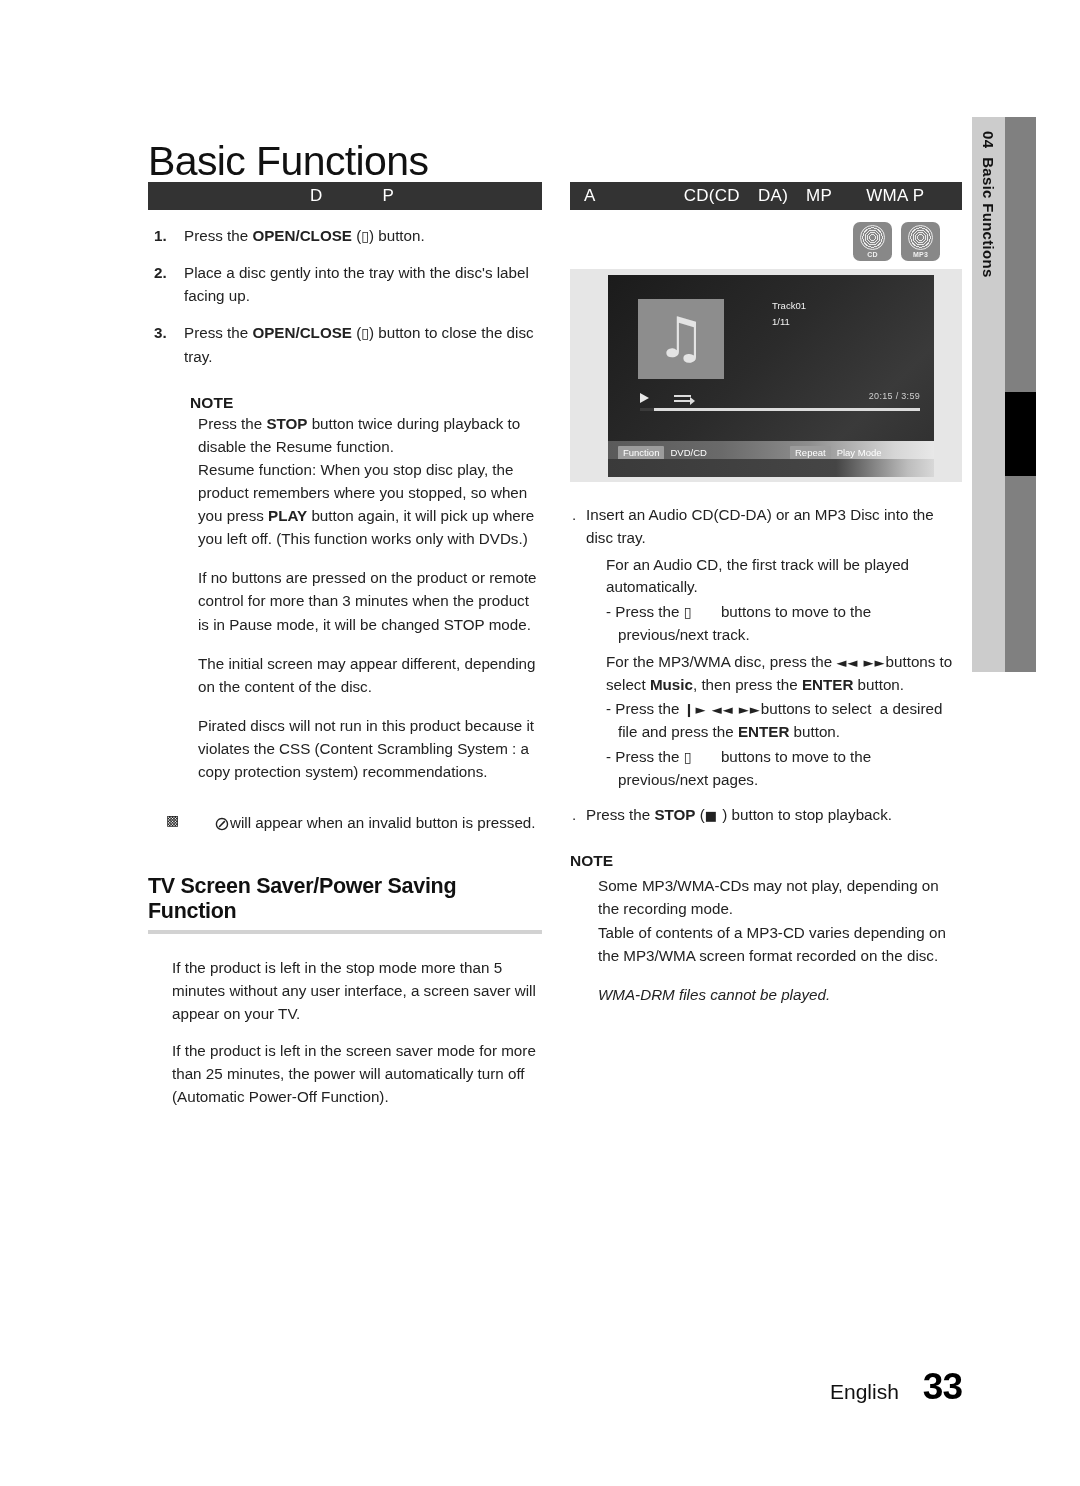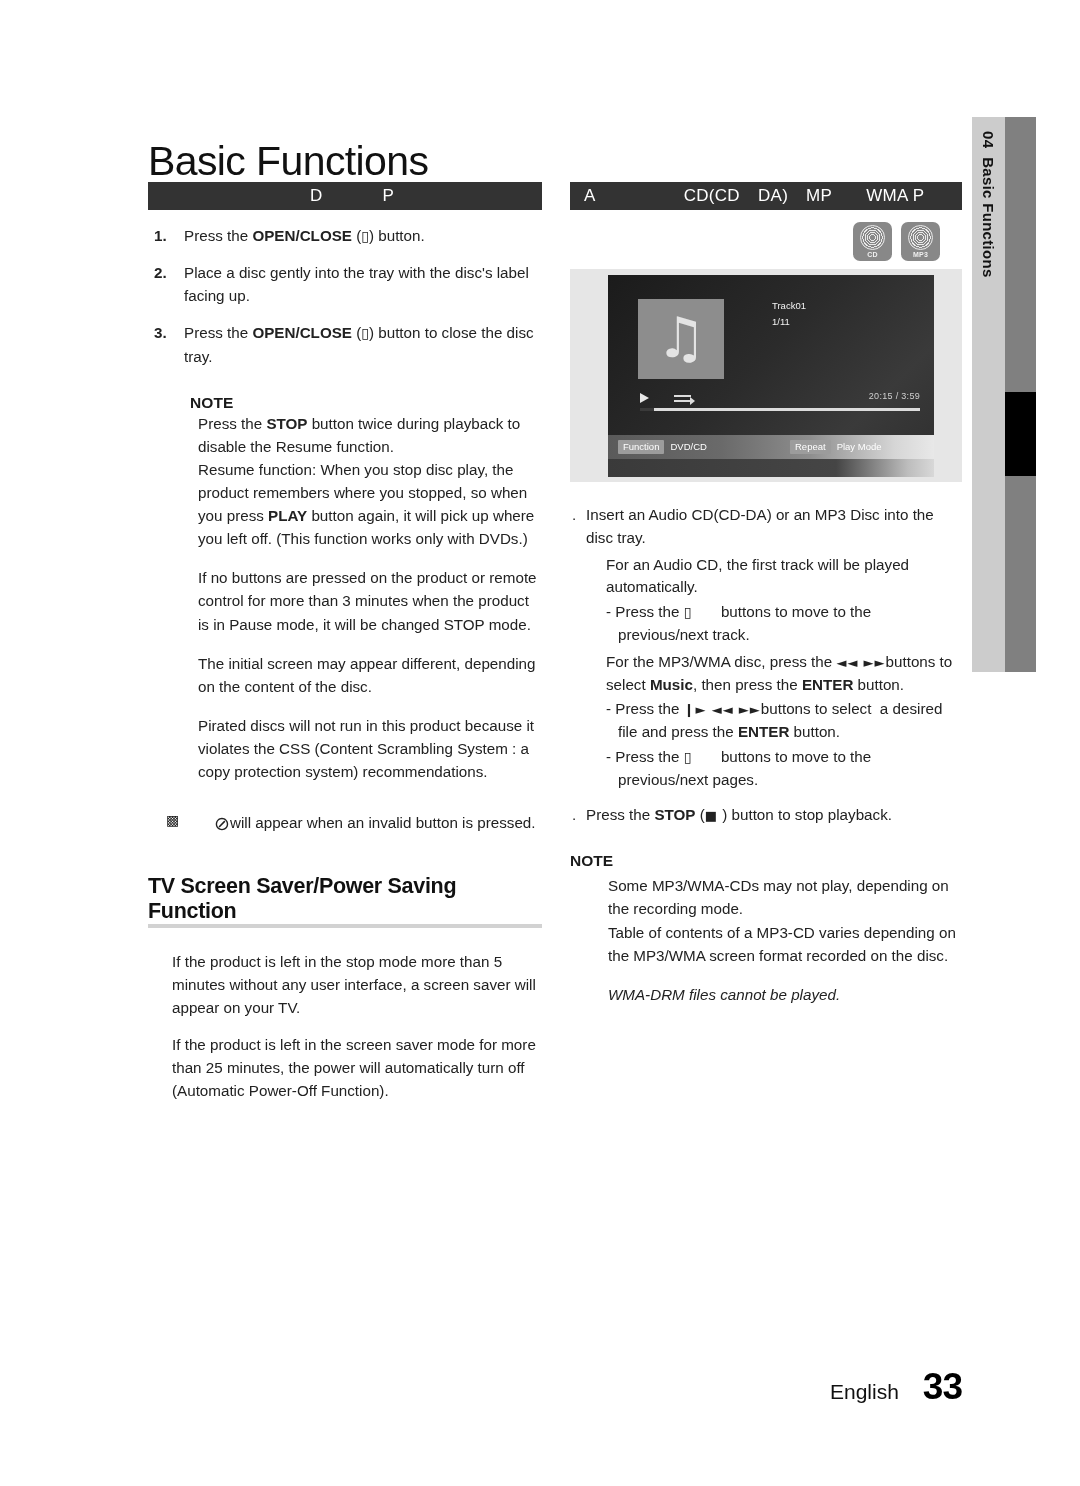--- a/index.html
+++ b/index.html
@@ -103,20 +103,21 @@
     vertical-align: -2px;
   }
 
   
   .sub-head {
     margin-top: 36px;
     font-size: 21.5px;
     font-weight: bold;
     letter-spacing: -0.3px;
     color: #111;
+    padding-bottom: 6px;
     border-bottom: 4px solid #d2d2d2;
   }
   .sub-body {
     margin-left: 24px;
     margin-top: 22px;
     font-size: 15.2px;
     line-height: 1.52;
     color: #222;
   }
   .sub-body p { margin: 0; }
@@ -250,21 +251,21 @@
   }
   .tv-bar {
     position: absolute;
     left: 32px; right: 14px; top: 133px;
     height: 3px; background: #dcdcdc;
   }
   .tv-bar .fill { position: absolute; left: 0; top: 0; height: 3px; width: 14px; background: #3a3a3a; }
   .tv-foot {
     position: absolute;
     left: 0; right: 0; bottom: 0;
-    height: 42px;
+    height: 36px;
     background: linear-gradient(90deg, #5a5a5a 0%, #6a6a6a 35%, #8e8e8e 62%, #d6d6d6 88%, #e8e8e8 100%);
   }
   .tv-foot .rowA {
     position: absolute; left: 10px; top: 5px;
     display: flex; align-items: center; gap: 6px;
   }
   .tv-foot .rowB {
     position: absolute; left: 182px; top: 5px;
     display: flex; align-items: center; gap: 6px;
   }
@@ -306,21 +307,21 @@
     line-height: 1.5;
     color: #222;
     padding-left: 12px;
     text-indent: -12px;
     margin-top: 2px;
   }
   .gl { font-family: "DejaVu Sans", sans-serif; font-size: 13px; letter-spacing: 1px; }
   .box-gl { font-family: "DejaVu Sans", sans-serif; font-size: 14px; }
 
   .r-note-head { font-weight: bold; font-size: 15.5px; margin-top: 26px; }
-  .r-note-body { margin-left: 38px; font-size: 15.2px; line-height: 1.52; color: #222; margin-top: 4px; }
+  .r-note-body { margin-left: 28px; font-size: 15.2px; line-height: 1.52; color: #222; margin-top: 4px; }
   .r-note-body p { margin: 0; }
   .r-note-body p.gap { margin-top: 16px; font-style: italic; }
 
   
   .side-tab { position: absolute; left: 972px; top: 117px; width: 64px; height: 555px; }
   .side-tab .light {
     position: absolute; left: 0; top: 0; width: 33px; height: 100%;
     background: #cccccc;
   }
   .side-tab .dark {

